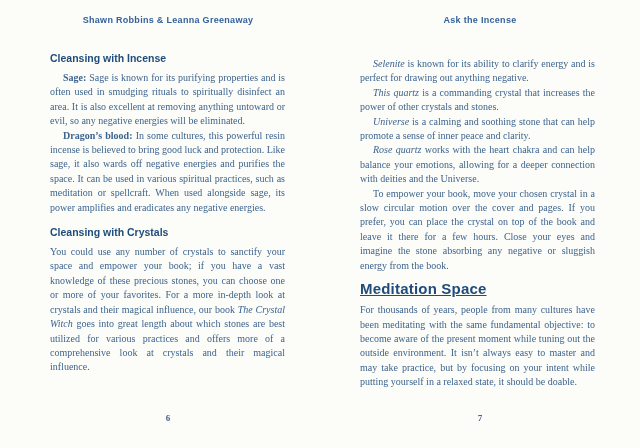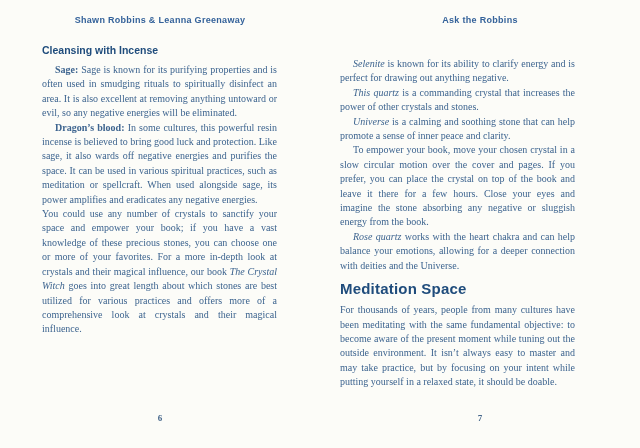--- a/index.html
+++ b/index.html
@@ -12,91 +12,93 @@
   *{margin:0;padding:0;box-sizing:border-box;}
   html,body{background:var(--page-background);}
   .spread{
     position:relative;
     width:640px;height:448px;
     background:var(--page-background);
     overflow:hidden;
     font-family:"Liberation Serif", serif;
   }
   .page{position:absolute;top:0;width:320px;height:448px;}
-  .page-left{left:0;padding-left:27px;}
+  .page-left{left:8px;padding-left:27px;}
   .page-right{left:320px;}
   .running-head{
     position:absolute;top:15px;left:0;width:320px;
     text-align:center;
     font-family:"Liberation Sans", sans-serif;
     font-weight:700;
     font-size:9px;
     letter-spacing:0.3px;
     color:var(--running-head-text);
   }
   .page-content{position:absolute;width:235px;}
   .page-left .page-content{left:42px;top:44px;}
-  .page-right .page-content{left:20px;top:57px;}
+  .page-right .page-content{left:40px;top:57px;}
   .para{
     font-size:10px;
     line-height:14.4px;
     text-align:justify;
     color:var(--body-text);
   }
   .para.indent{text-indent:13px;}
   .run-normal{font-style:normal;font-weight:normal;}
   .run-bold{font-weight:700;margin-top:36px;}
   .run-italic{font-style:italic;}
   .h-sub{
     font-family:"Liberation Sans", sans-serif;
     font-weight:700;
     font-size:10.5px;
     color:var(--heading-text);
     margin:11px 0 7px 0;
   }
-  .h-sub:first-child{margin-top:0;}
+  .h-sub:first-child{margin-top:8px;}
   .h-main{
     font-family:"Liberation Sans", sans-serif;
     font-weight:700;
     font-size:15px;
     color:var(--heading-text);
     margin:7px 0 6px 0;
     letter-spacing:0.2px;
+    text-decoration:underline;
   }
   .page-number{
     position:absolute;top:413px;left:0;width:320px;
     text-align:center;
     font-size:9px;
     font-weight:700;
     color:var(--page-number-text);
   }
 </style>
 </head>
 <body>
 
 <div class="spread">
 
   <div class="page page-left">
     <div class="running-head">Shawn Robbins &amp; Leanna Greenaway</div>
     <div class="page-content">
         <div class="h-sub">Cleansing with Incense</div>
         <p class="para indent"><span class="run-bold">Sage:</span><span class="run-normal"> Sage is known for its purifying properties and is often used in smudging rituals to spiritually disinfect an area. It is also excellent at removing anything untoward or evil, so any negative energies will be eliminated.</span></p>
         <p class="para indent"><span class="run-bold">Dragon’s blood:</span><span class="run-normal"> In some cultures, this powerful resin incense is believed to bring good luck and protection. Like sage, it also wards off negative energies and purifies the space. It can be used in various spiritual practices, such as meditation or spellcraft. When used alongside sage, its power amplifies and eradicates any negative energies.</span></p>
+        <div class="h-sub">Cleansing with Crystals</div>
         <p class="para"><span class="run-normal">You could use any number of crystals to sanctify your space and empower your book; if you have a vast knowledge of these precious stones, you can choose one or more of your favorites. For a more in-depth look at crystals and their magical influence, our book </span><span class="run-italic">The Crystal Witch</span><span class="run-normal"> goes into great length about which stones are best utilized for various practices and offers more of a comprehensive look at crystals and their magical influence.</span></p>
       </div>
     <div class="page-number">6</div>
   </div>
 
   <div class="page page-right">
-    <div class="running-head">Ask the Robbins</div>
+    <div class="running-head">Ask the Incense</div>
     <div class="page-content">
         <p class="para indent"><span class="run-italic">Selenite</span><span class="run-normal"> is known for its ability to clarify energy and is perfect for drawing out anything negative.</span></p>
         <p class="para indent"><span class="run-italic">This quartz</span><span class="run-normal"> is a commanding crystal that increases the power of other crystals and stones.</span></p>
         <p class="para indent"><span class="run-italic">Universe</span><span class="run-normal"> is a calming and soothing stone that can help promote a sense of inner peace and clarity.</span></p>
+        <p class="para indent"><span class="run-italic">Rose quartz</span><span class="run-normal"> works with the heart chakra and can help balance your emotions, allowing for a deeper connection with deities and the Universe.</span></p>
         <p class="para indent"><span class="run-normal">To empower your book, move your chosen crystal in a slow circular motion over the cover and pages. If you prefer, you can place the crystal on top of the book and leave it there for a few hours. Close your eyes and imagine the stone absorbing any negative or sluggish energy from the book.</span></p>
-        <p class="para indent"><span class="run-italic">Rose quartz</span><span class="run-normal"> works with the heart chakra and can help balance your emotions, allowing for a deeper connection with deities and the Universe.</span></p>
         <div class="h-main">Meditation Space</div>
         <p class="para"><span class="run-normal">For thousands of years, people from many cultures have been meditating with the same fundamental objective: to become aware of the present moment while tuning out the outside environment. It isn’t always easy to master and may take practice, but by focusing on your intent while putting yourself in a relaxed state, it should be doable.</span></p>
       </div>
     <div class="page-number">7</div>
   </div>
 
 </div>
 
 </body></html>

